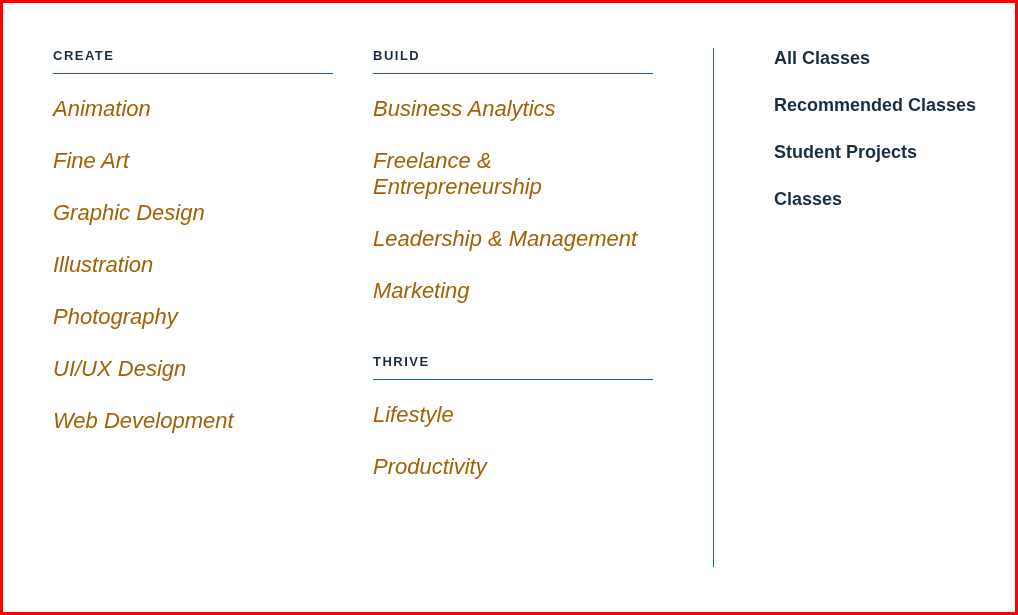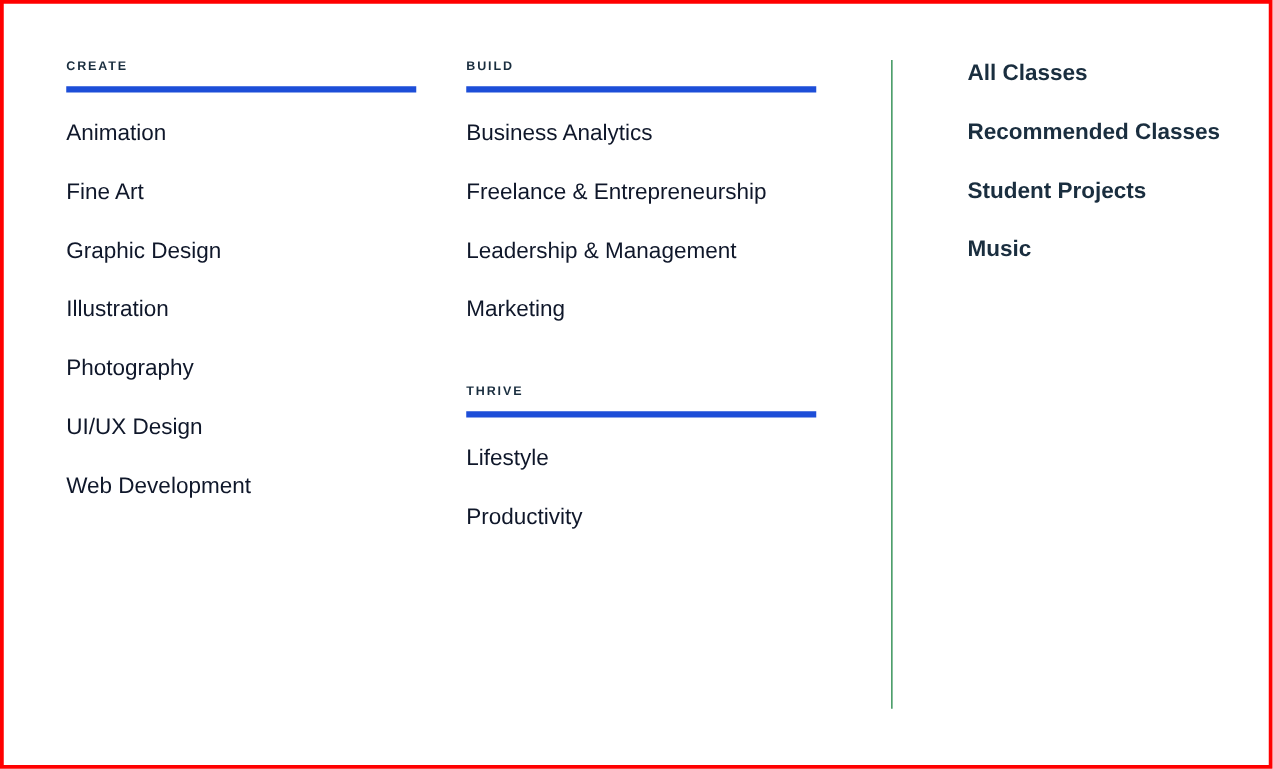--- a/index.html
+++ b/index.html
@@ -29,40 +29,41 @@
     .col-2 {
       width: 280px;
     }
     .col-3 {
       width: 280px;
       border-left: 1px solid #15803d;
       padding-left: 60px;
       margin-left: 20px;
     }
     .section-header {
-      font-size: 10px;
+      font-size: 13px;
       font-weight: 700;
       letter-spacing: 1.5px;
       color: #1a2e3f;
       text-transform: uppercase;
       padding-bottom: 10px;
-      border-bottom: 5px solid #1d4ed8;
+      border-bottom: 1px solid #1d4ed8;
       margin-bottom: 22px;
     }
     .section {
       margin-bottom: 50px;
     }
     .menu-item {
       display: block;
-      font-size: 18px;
-      color: #0f172a;
+      font-size: 22px;
+      color: #a16207;
       font-weight: 400;
       margin-bottom: 26px;
       cursor: pointer;
       text-decoration: none;
+      font-style: italic;
     }
     .quick-link {
       display: block;
       font-size: 18px;
       color: #1a2e3f;
       font-weight: 700;
       margin-bottom: 26px;
       cursor: pointer;
       text-decoration: none;
     }
@@ -97,16 +98,16 @@
       <div class="section-header">THRIVE</div>
       <a class="menu-item">Lifestyle</a>
       <a class="menu-item">Productivity</a>
     </div>
   </div>
 
   <div class="column col-3">
     <a class="quick-link">All Classes</a>
     <a class="quick-link">Recommended Classes</a>
     <a class="quick-link">Student Projects</a>
-    <a class="quick-link">Music</a>
+    <a class="quick-link">Classes</a>
   </div>
 
 </div>
 
 </body></html>

